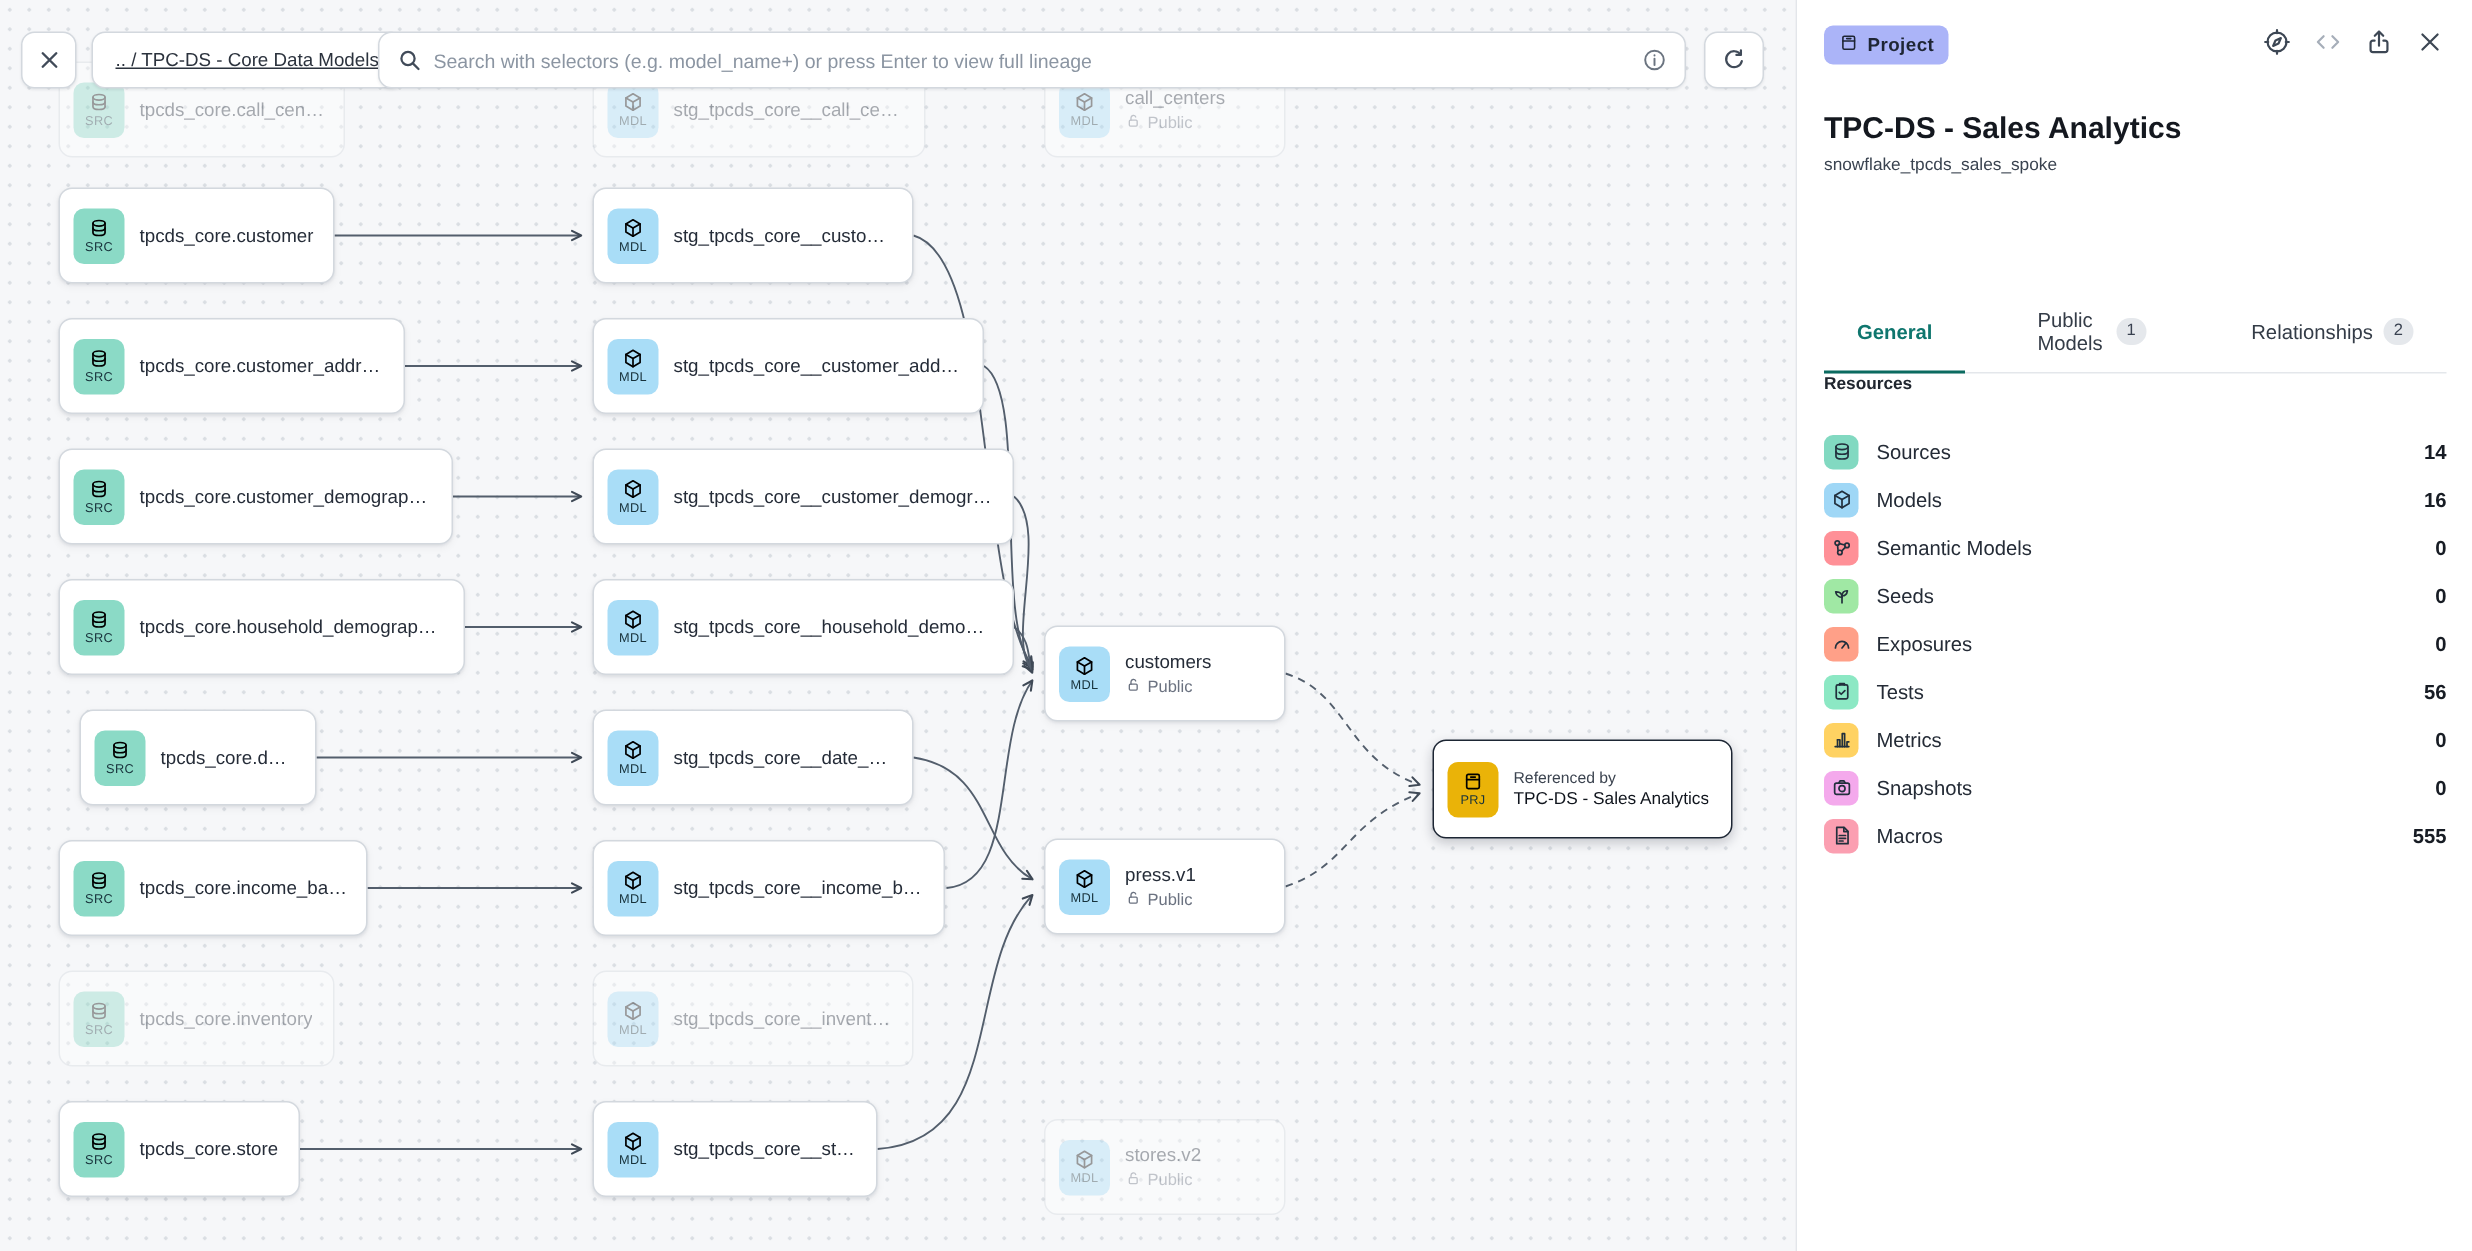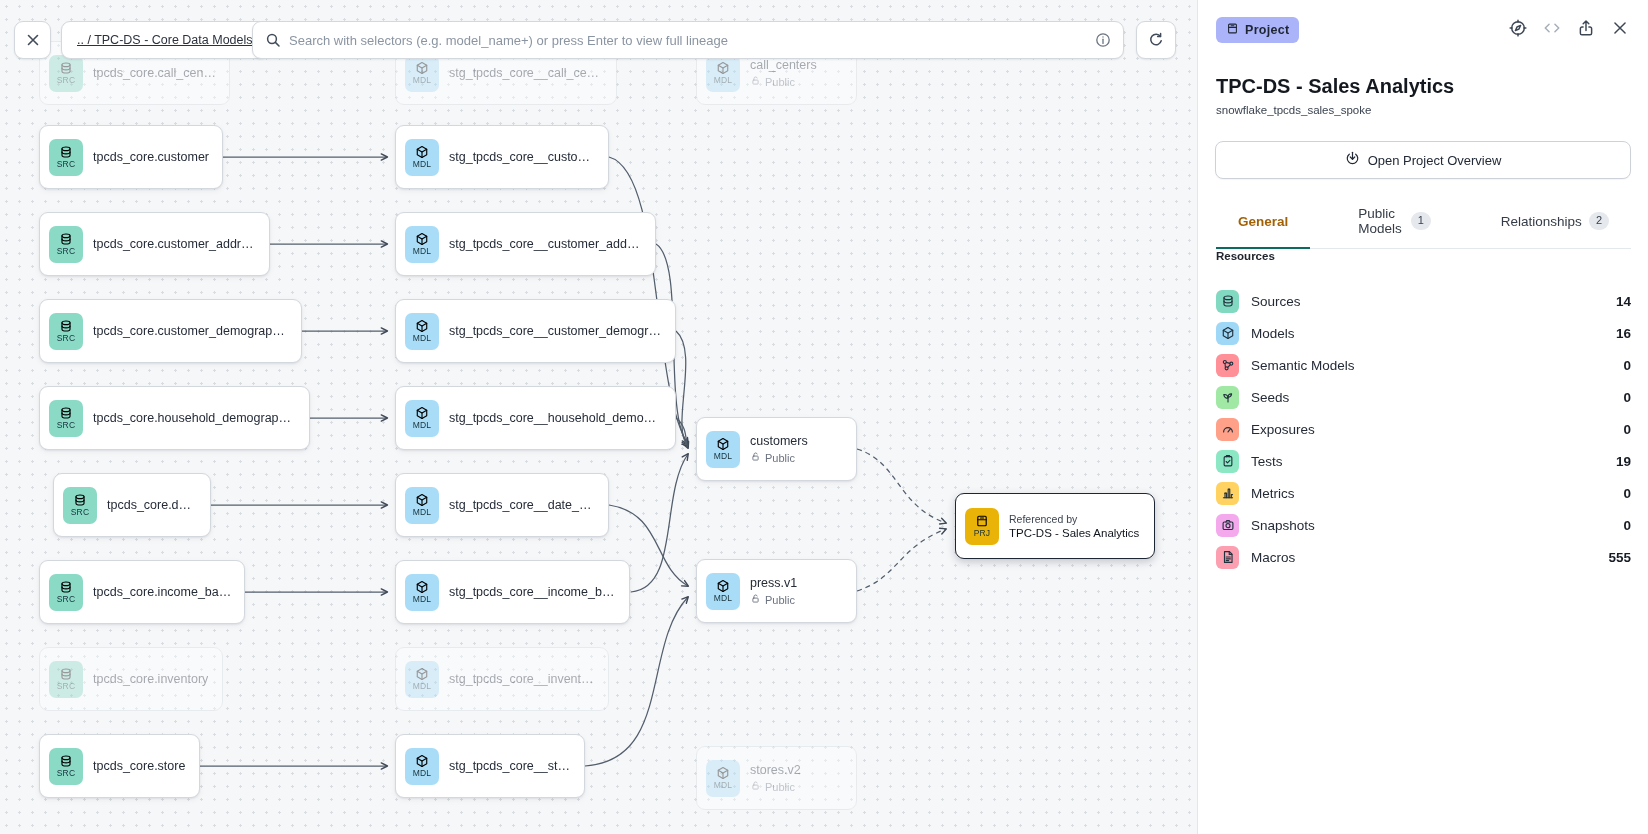--- a/index.html
+++ b/index.html
@@ -54,21 +54,21 @@
   .pa.dim { color:#a6aeb9; }
   #panel-title { position:absolute; left:18px; top:75px; font-size:20px; font-weight:700; color:#14181f; }
   #panel-sub { position:absolute; left:18px; top:104px; font-size:11.5px; color:#3a4350;text-align:center; }
   #btn-overview { position:absolute; left:17px; top:141px; width:416px; height:38px; background:#fff;
     border:1px solid #cdd2d9; border-radius:8px; display:flex; align-items:center; justify-content:center; gap:8px;
     font-size:13px; color:#222a36; cursor:pointer; box-shadow:0 1px 1px rgba(16,24,40,.04); font-family:"Liberation Sans",sans-serif; }
   #btn-overview svg { width:15px; height:15px; }
 
   #tabs { position:absolute; left:18px; top:200px; width:415px; display:flex; gap:26px; border-bottom:1px solid #e4e7eb; }
   .tab { padding:6px 22px 11px 22px; font-size:13.5px; color:#343c47; display:flex; align-items:center; gap:7px; cursor:pointer; border-bottom:2.5px solid transparent; margin-bottom:-1px; }
-  .tab.active { color:#a16207; font-weight:700; border-bottom-color:#0b6b60;align-items:center; }
+  .tab.active { color:#0f766e; font-weight:700; border-bottom-color:#0b6b60;align-items:center; }
   .tab .pill { background:#e5e8ec; color:#394150; font-size:11px; font-weight:400; border-radius:99px; padding:2px 7px; line-height:1.2; }
 
   #res-header { position:absolute; left:18px; top:250px; font-size:11.5px; font-weight:700; color:#20262f; }
   #res-list { position:absolute; left:18px; top:285px; width:415px; }
   .res-row { height:32px; display:flex; align-items:center; gap:12px; cursor:pointer; }
   .res-icon { width:23px; height:23px; border-radius:6px; display:flex; align-items:center; justify-content:center; color:#22303d; }
   .res-icon svg { width:14px; height:14px; }
   .res-label { flex:1; font-size:13.5px; color:#242b36; }
   .res-count { font-size:13.5px; font-weight:700; color:#171c24; }
 </style>
@@ -489,28 +489,20 @@
           </svg>
         </span>
         <span class="pa">
           <svg viewBox="0 0 16 16" fill="none" stroke="currentColor" stroke-width="1.3" stroke-linecap="round" stroke-linejoin="round">
             <path d="M3.5 3.5 L12.5 12.5 M12.5 3.5 L3.5 12.5"></path>
           </svg>
         </span>
       </div>
     <h1 id="panel-title">TPC-DS - Sales Analytics</h1>
     <div id="panel-sub">snowflake_tpcds_sales_spoke</div>
-    <button id="btn-overview">
-      <span id="overview-icon"><svg viewBox="0 0 16 16" fill="none" stroke="currentColor" stroke-width="1.3" stroke-linecap="round" stroke-linejoin="round">
-            <path d="M4.6 3.4 A5.6 5.6 0 1 0 11.4 3.4"></path>
-            <path d="M8 1.4 V8.6"></path>
-            <path d="M5.6 6.4 L8 8.8 L10.4 6.4"></path>
-          </svg></span>
-      <span>Open Project Overview</span>
-    </button>
     <div id="tabs">
         <div class="tab active">
           <span>General</span>
         </div>
         <div class="tab">
           <span>Public Models</span>
           <span class="pill">1</span>
         </div>
         <div class="tab">
           <span>Relationships</span>
@@ -577,21 +569,21 @@
         </div>
         <div class="res-row">
           <span class="res-icon" style="background:#8ce8c4">
             <svg viewBox="0 0 16 16" fill="none" stroke="currentColor" stroke-width="1.3" stroke-linecap="round" stroke-linejoin="round">
               <rect x="3.6" y="3" width="8.8" height="10.6" rx="1.2"></rect>
               <path d="M6.2 3 V1.9 H9.8 V3"></path>
               <path d="M5.9 8.6 L7.4 10.1 L10.2 7.3"></path>
             </svg>
           </span>
           <span class="res-label">Tests</span>
-          <span class="res-count">19</span>
+          <span class="res-count">56</span>
         </div>
         <div class="res-row">
           <span class="res-icon" style="background:#ffd262">
             <svg viewBox="0 0 16 16" fill="none" stroke="currentColor" stroke-width="1.3" stroke-linecap="round" stroke-linejoin="round">
               <path d="M2.8 13.4 H13.2"></path>
               <path d="M4.6 13.4 V8.2"></path>
               <path d="M6.4 13.4 V8.2 M4.6 8.2 H6.4"></path>
               <path d="M8.2 13.4 V3.6 M10 13.4 V3.6 M8.2 3.6 H10"></path>
               <path d="M11.8 13.4 V9.8 M13.2 9.8 H11.8"></path>
             </svg>

